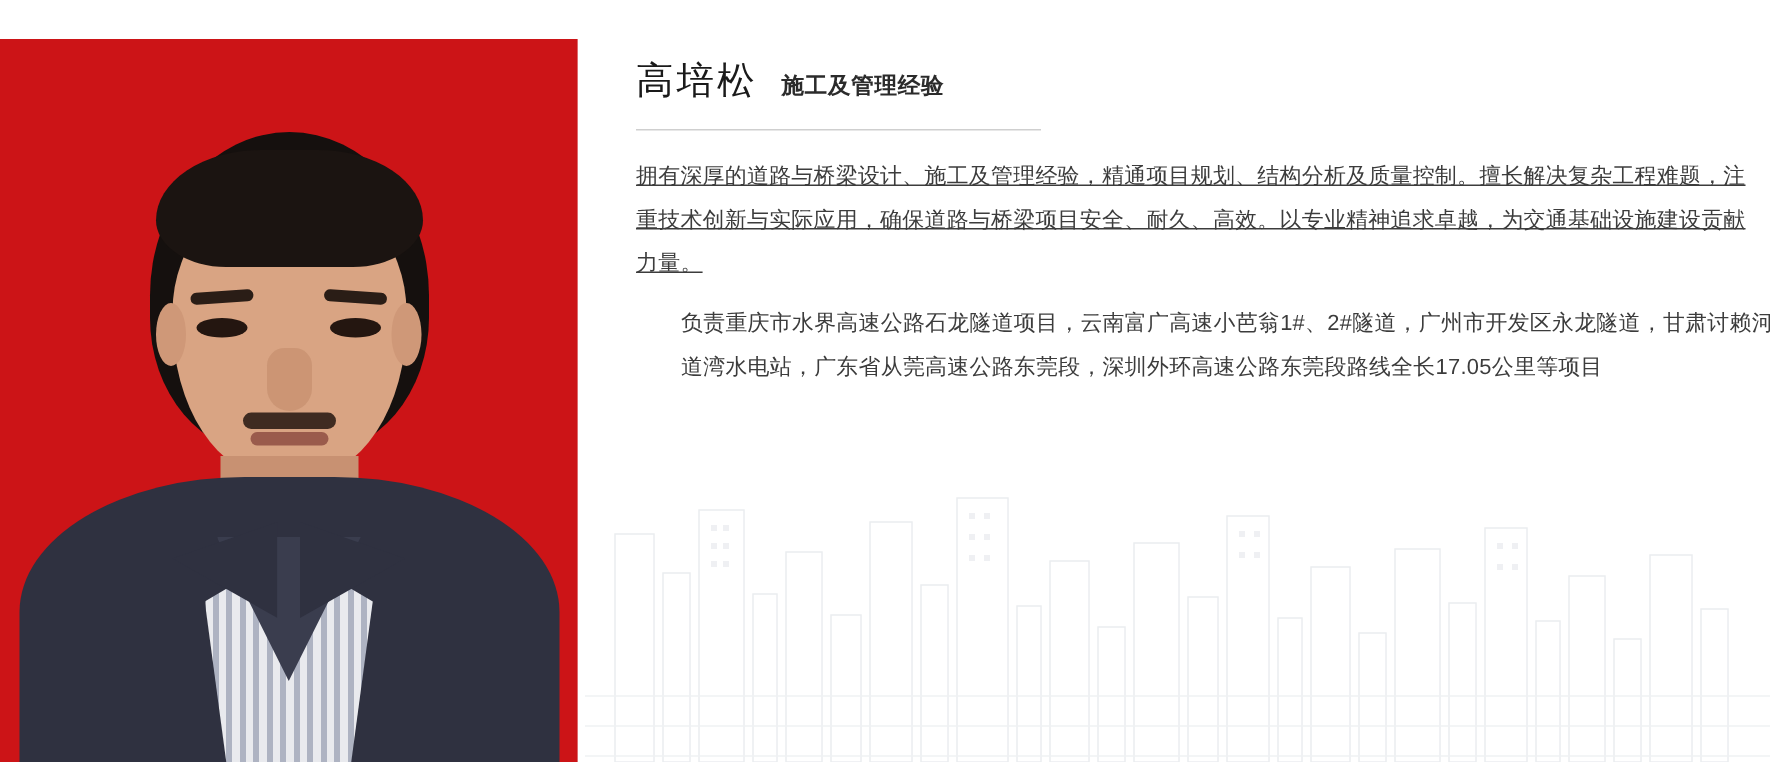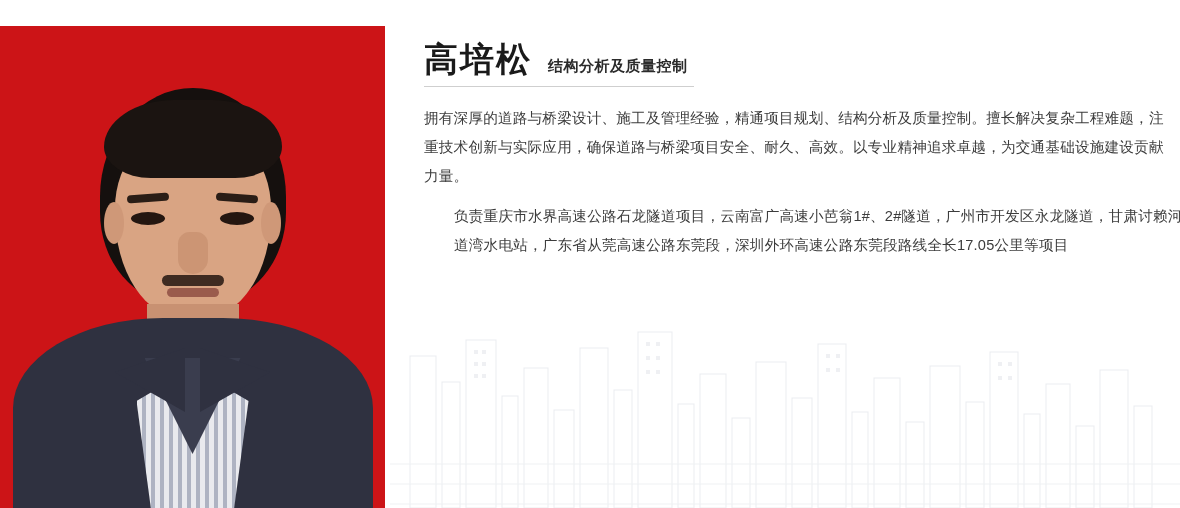--- a/index.html
+++ b/index.html
@@ -190,22 +190,22 @@
 
   .name-row {
     position: absolute;
     left: 0;
     top: 42px;
     display: flex;
     align-items: baseline;
     gap: 16px;
   }
   .name {
-    font-size: 34px;
-    font-weight: bold;
+    font-size: 25px;
+    font-weight: normal;
     color: #1a1a1a;
     letter-spacing: 2px;
     line-height: 1;
   }
   .role {
     font-size: 15px;
     font-weight: bold;
     color: #2b2b2b;
     letter-spacing: .5px;
   }
@@ -220,21 +220,21 @@
 
   .para {
     position: absolute;
     left: 0;
     width: 752px;
     font-size: 14.6px;
     line-height: 29px;
     color: #3c3c3c;
     letter-spacing: .2px;
   }
-  .para-1 { top: 104px; }
+  .para-1 { top: 104px; text-decoration: underline; }
   .para-2 { top: 202px; margin-left: 30px; }
 
   
   .bg-graphic {
     position: absolute;
     left: 390px;
     bottom: 0;
     width: 790px;
     height: 230px;
     pointer-events: none;
@@ -326,21 +326,21 @@
       <div class="p-shirt"></div>
       <div class="p-vneck"></div>
       <div class="p-collar-l"></div>
       <div class="p-collar-r"></div>
     </div>
   </div>
 
   <div class="content">
     <div class="name-row">
       <div class="name">高培松</div>
-      <div class="role">结构分析及质量控制</div>
+      <div class="role">施工及管理经验</div>
     </div>
     <div class="name-rule"></div>
 
     <div class="para para-1">拥有深厚的道路与桥梁设计、施工及管理经验，精通项目规划、结构分析及质量控制。擅长解决复杂工程难题，注重技术创新与实际应用，确保道路与桥梁项目安全、耐久、高效。以专业精神追求卓越，为交通基础设施建设贡献力量。</div>
     <div class="para para-2">负责重庆市水界高速公路石龙隧道项目，云南富广高速小芭翁1#、2#隧道，广州市开发区永龙隧道，甘肃讨赖河三道湾水电站，广东省从莞高速公路东莞段，深圳外环高速公路东莞段路线全长17.05公里等项目</div>
   </div>
 
 </div>
 
 </body></html>

